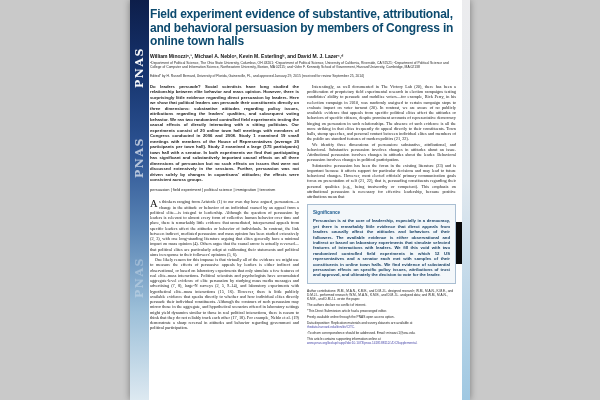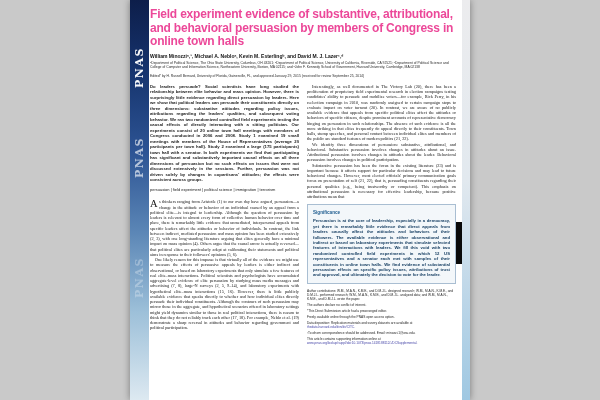--- a/index.html
+++ b/index.html
@@ -39,21 +39,21 @@
   }
   .section-tab .tab-inner{
     transform:rotate(-90deg);white-space:nowrap;
     color:#fff;font-size:3.6px;font-weight:bold;letter-spacing:.4px;
     text-align:center;line-height:4.5px;
   }
   
   .content{position:absolute;left:20px;top:0;width:306px;}
   .title{
     margin:8px 0 0 0;font-size:12px;line-height:13.5px;font-weight:bold;
-    color:#ec4899;letter-spacing:-.2px;
+    color:#0c4a6e;letter-spacing:-.2px;
   }
   .authors{margin-top:4px;font-size:5px;font-weight:bold;color:#111;}
   .affil{margin-top:2.5px;font-size:3.4px;line-height:4.3px;color:#2a2a2a;}
   .edited{margin-top:4px;font-size:3.4px;line-height:4.2px;color:#2a2a2a;}
   .cols{display:flex;gap:8px;margin-top:6px;}
   .col{width:149px;}
   .abstract{
     margin:0;font-size:4.25px;line-height:5.5px;font-weight:bold;
     color:#1b1b1b;text-align:justify;
   }

